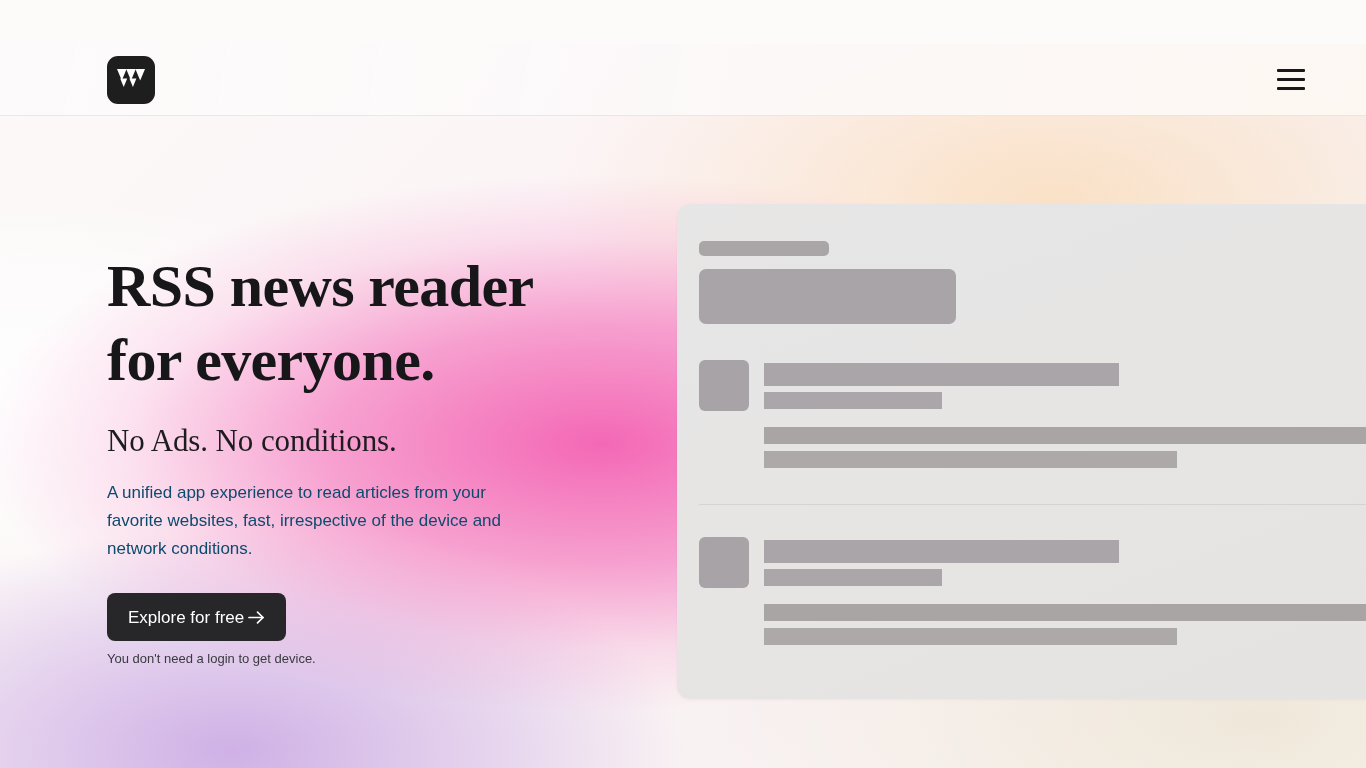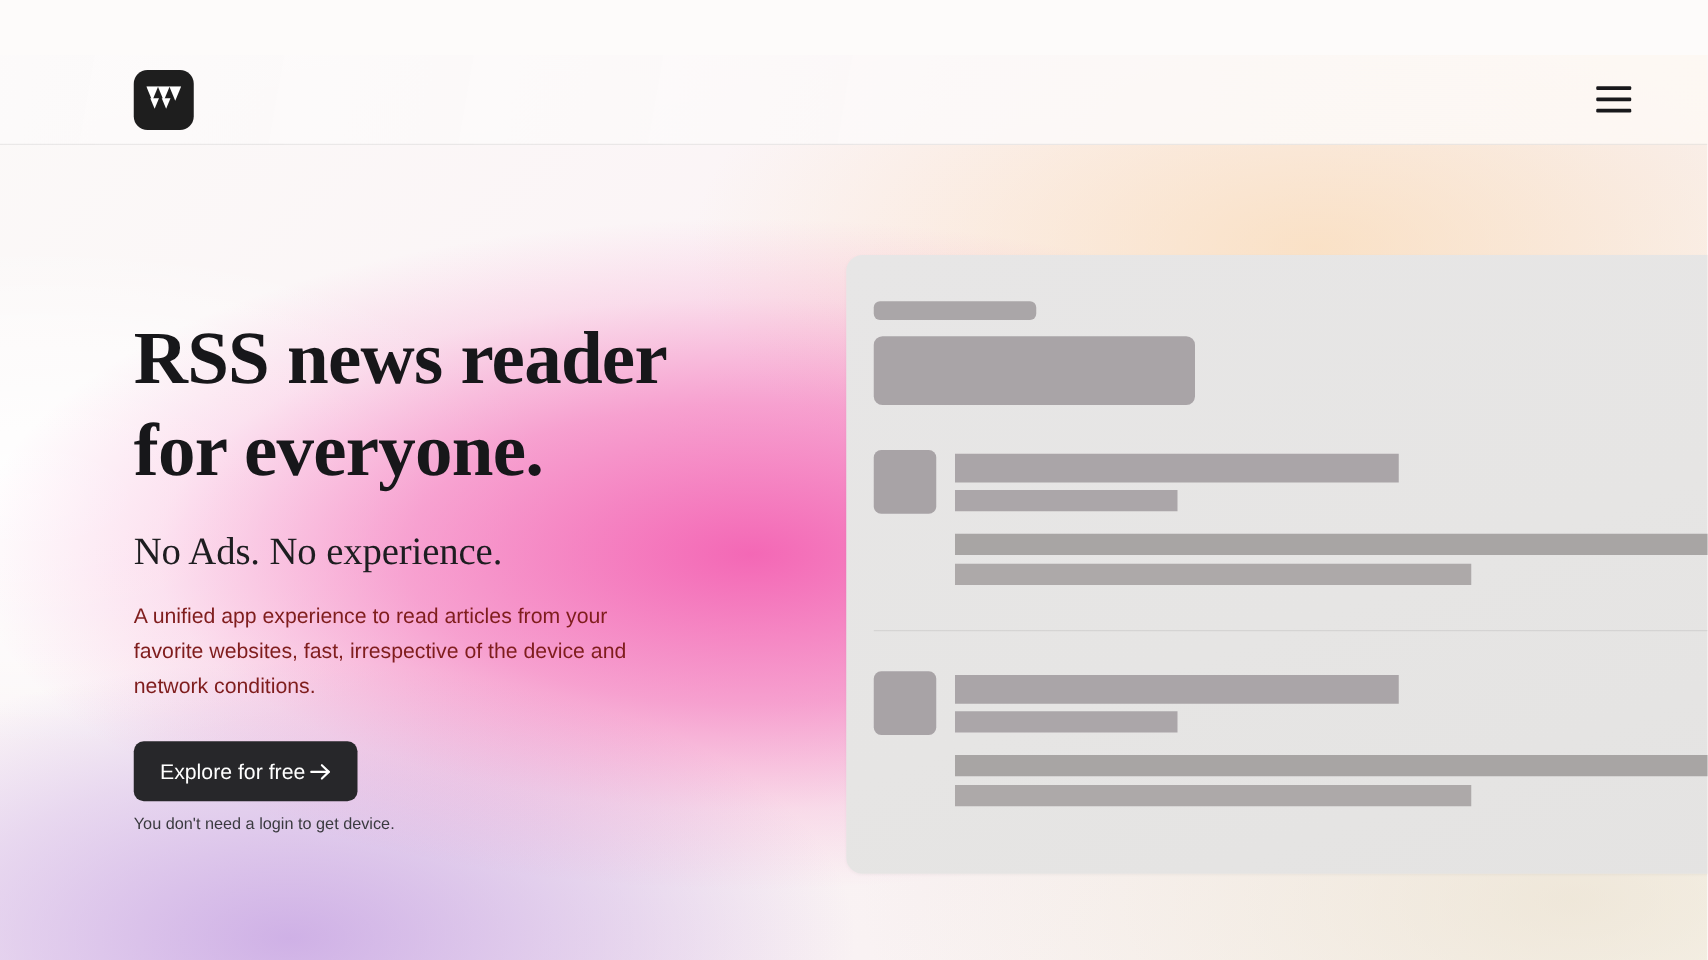--- a/index.html
+++ b/index.html
@@ -74,21 +74,21 @@
     font-size:31px;
     line-height:40px;
     color:#1d1d20;
     margin-top:24px;
     letter-spacing:-0.1px;
   }
   .lede {
     font-family:"Liberation Sans", sans-serif;
     font-size:17px;
     line-height:28px;
-    color:#7f1d1d;
+    color:#0c4a6e;
     margin-top:18px;
     width:430px;
   }
   .cta-row { margin-top:30px; }
   .cta {
     display:inline-flex; align-items:center; gap:4px;
     height:48px; padding:0 21px;
     background:#27272a; color:#ffffff;
     border:none; border-radius:8px;
     font-family:"Liberation Sans", sans-serif;
@@ -157,21 +157,21 @@
       <span class="bar"></span>
     </button>
 
   </header>
 
   <section class="hero">
 
     <h1 class="headline">RSS news reader
 for everyone.</h1>
 
-    <h2 class="subhead">No Ads. No experience.</h2>
+    <h2 class="subhead">No Ads. No conditions.</h2>
 
     <p class="lede">A unified app experience to read articles from your favorite websites, fast, irrespective of the device and network conditions.</p>
 
     <div class="cta-row">
       <a class="cta" href="#">
         <span>Explore for free</span>
         <span class="arrow">
           <svg width="17" height="15" viewBox="0 0 17 15" aria-hidden="true">
             <path d="M1 7.5 H15" stroke="#ffffff" stroke-width="1.7" stroke-linecap="round" fill="none"></path>
             <path d="M9.5 2.2 L15 7.5 L9.5 12.8" stroke="#ffffff" stroke-width="1.7" stroke-linecap="round" stroke-linejoin="round" fill="none"></path>

